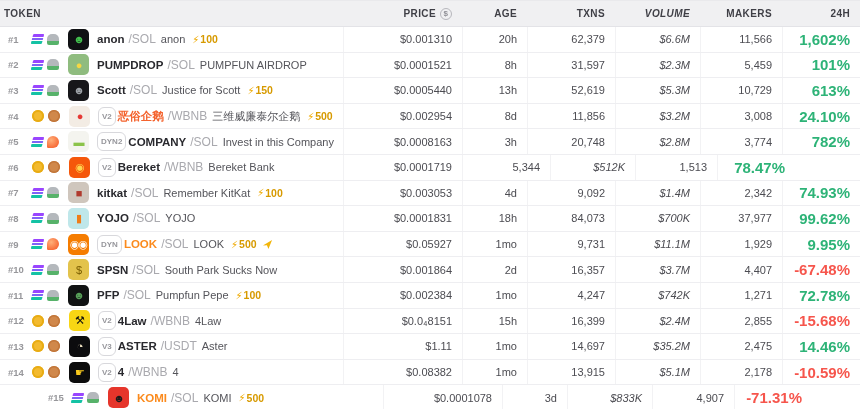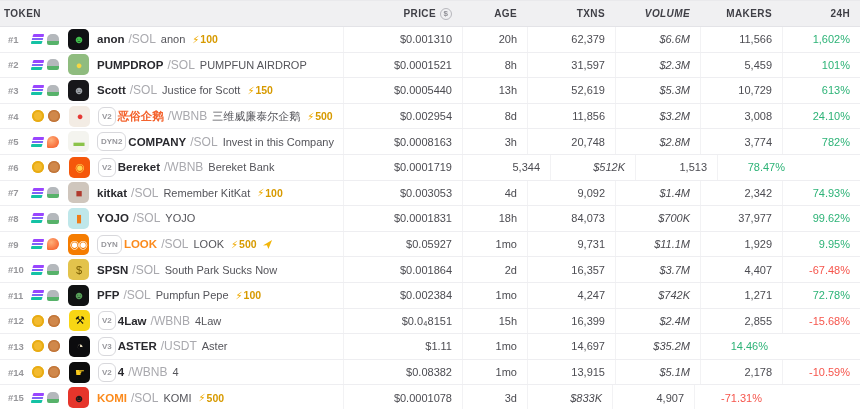--- a/index.html
+++ b/index.html
@@ -13,21 +13,21 @@
   .th.left { justify-content:flex-start; text-align:right; }
   .price-ic { width:12px; height:12px; border:1px solid #b7b7bd; border-radius:50%; font-size:8px; color:#8f8f96; display:inline-flex; align-items:center; justify-content:center; font-weight:bold; }
 
   
   .c-token{width:343px;} .c-price{width:119px;} .c-age{width:65px;} .c-txns{width:88px;}
   .c-vol{width:85px;font-style:italic;} .c-makers{width:82px;} .c-24h{width:78px;}
 
   
   .tbody { display:flex; flex-direction:column; height:383px; }
   .row { flex:1; display:flex; align-items:center; border-bottom:1px solid #eeeef1; cursor:pointer; background:#fff; }
-  .row:last-child { border-bottom:none; }
+  .row:last-child { border-bottom:none;padding-left:40px; }
   .cell { height:100%; display:flex; align-items:center; }
   .num { justify-content:flex-end; font-size:11px; color:#4c4c52; padding-right:10px; border-left:1px solid #f2f2f4; }
 
   .token-cell { padding-left:8px; gap:0; overflow:hidden; white-space:nowrap; }
   .rank { width:24px; font-size:9.5px; font-weight:bold; color:#97979b; flex:none; }
   .icpair { display:flex; align-items:center; gap:4px; margin-right:9px; flex:none; }
   .icon { display:inline-block; flex:none; }
   .ic-solana { width:11px; height:10px; border-radius:1px; transform:skewX(-14deg);
     background:linear-gradient(180deg,#9945ff 0 2.6px,#fff 2.6px 3.7px,#7f63f6 3.7px 6.3px,#fff 6.3px 7.4px,#14c2a4 7.4px 10px); }
   .ic-pumpswap { width:12px; height:11px; border-radius:5px 5px 2px 2px;
@@ -40,21 +40,21 @@
   .badge { font-size:8px; font-weight:bold; color:#97979c; border:1px solid #d8d8dc; border-radius:6px; padding:4px 3px; margin-right:2px; flex:none; background:#fff; }
   .name { font-size:11.5px; font-weight:bold; color:#29292e; }
   .quote { font-size:12px; color:#a9a9ae; margin:0 5px 0 4px; }
   .desc { font-size:11px; color:#54545a; margin-right:7px; }
   .boost { display:inline-flex; align-items:center; font-size:10.5px; font-weight:bold; color:#d79a00; gap:1px; }
   .bolt { color:#efaa02; font-size:10px; }
   .promo { margin-left:5px; display:inline-flex; }
 
   .up { color:#2db377; }
   .down { color:#f6554c; }
-  .c-24h.num { font-weight:normal; font-size:11px; }
+  .c-24h.num { font-weight:bold; font-size:15px; }
 </style>
 </head>
 <body>
 
 <div class="screener">
   <div class="thead">
     <div class="th left c-token">TOKEN</div>
     <div class="th c-price">
       <span>PRICE</span>
       <span class="price-ic">$</span>
@@ -382,20 +382,21 @@
       <span class="badge">V3</span>
       <span class="name">ASTER</span>
       <span class="quote">/USDT</span>
       <span class="desc">Aster</span>
 
     </div>
     <div class="cell num c-price">$1.11</div>
     <div class="cell num c-age">1mo</div>
     <div class="cell num c-txns">14,697</div>
     <div class="cell num c-vol">$35.2M</div>
+    <div class="cell num c-makers">2,475</div>
     <div class="cell num c-24h up">14.46%</div>
   </div>
       <div class="row">
     <div class="cell token-cell c-token">
       <span class="rank">#14</span>
       <span class="icpair">
         <span class="icon ic-bsc"></span>
         <span class="icon ic-pancake"></span>
       </span>
       <span class="avatar" style="background: rgb(12, 12, 12); color: rgb(248, 201, 28);">

